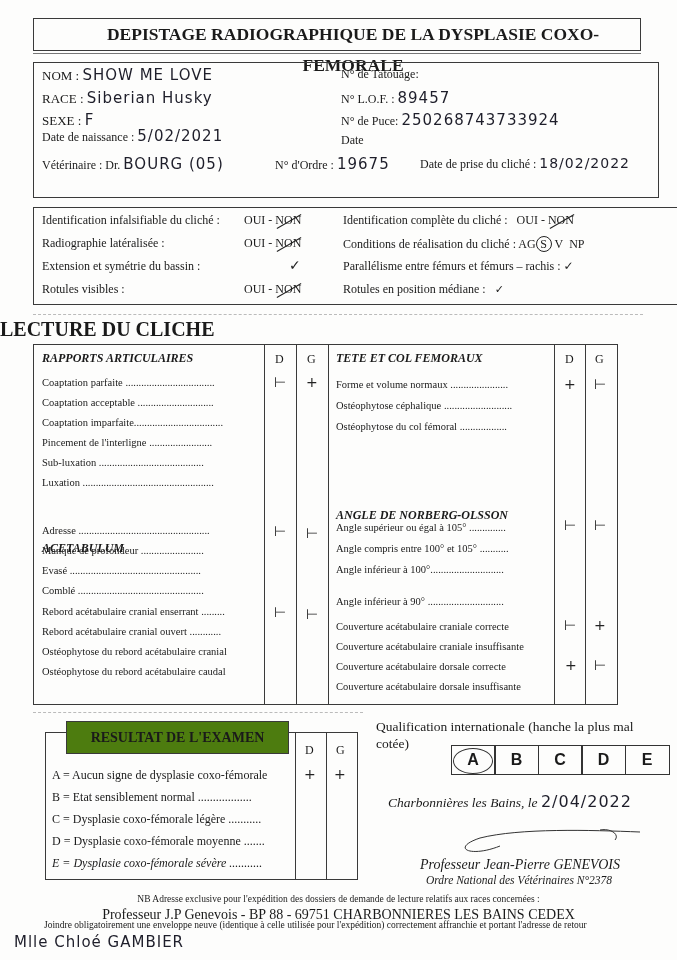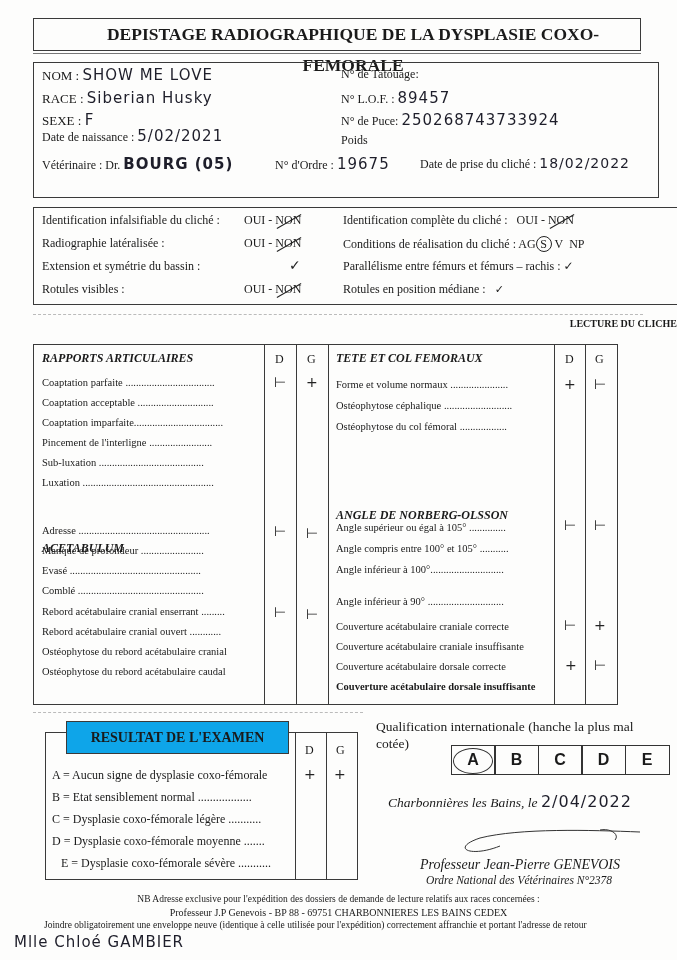--- a/index.html
+++ b/index.html
@@ -39,21 +39,21 @@
   <div class="abs lbl" style="left:8px; top:48px;">
     <span>SEXE :</span>
     <span class="hand" style="font-size:15px;">F</span>
   </div>
   <div class="abs sm" style="left:8px; top:64px;">
     <span>Date de naissance :</span>
     <span class="hand" style="font-size:15px;">5/02/2021</span>
   </div>
   <div class="abs sm" style="left:8px; top:92px;">
     <span>Vétérinaire : Dr.</span>
-    <span class="hand" style="font-size:15px;font-weight:bold;">BOURG (05)</span>
+    <span class="hand" style="font-size:15px;">BOURG (05)</span>
   </div>
   <div class="abs sm" style="left:241px; top:92px;">
     <span>N° d'Ordre :</span>
     <span class="hand" style="font-size:15px;">19675</span>
   </div>
   <div class="abs sm" style="left:386px; top:92px;">
     <span>Date de prise du cliché :</span>
     <span class="hand" style="font-size:14px;">18/02/2022</span>
   </div>
   <div class="abs sm" style="left:307px; top:4px;">
@@ -62,21 +62,21 @@
   </div>
   <div class="abs sm" style="left:307px; top:26px;">
     <span>N° L.O.F. :</span>
     <span class="hand" style="font-size:15px;">89457</span>
   </div>
   <div class="abs sm" style="left:307px; top:48px;">
     <span>N° de Puce:</span>
     <span class="hand" style="font-size:15px;">250268743733924</span>
   </div>
   <div class="abs sm" style="left:307px; top:70px;">
-    <span>Poids</span>
+    <span>Date</span>
     <span class="hand"></span>
   </div>
 </div>
 
 <div class="box" style="left:33px; top:207px; width:658px; height:98px;">
   <div class="abs sm" style="left:8px; top:5px;">Identification infalsifiable du cliché :</div>
   <div class="abs sm" style="left:210px; top:5px;">
     <span>OUI</span> <span>-</span> <span class="strike">NON</span>
   </div>
   <div class="abs sm" style="left:8px; top:28px;">Radiographie latéralisée :</div>
@@ -105,21 +105,21 @@
     <span class="mark" style="font-size:12px;">✓</span>
   </div>
   <div class="abs sm" style="left:309px; top:74px;">
     <span>Rotules en position médiane :</span>
     &nbsp;&nbsp;<span class="mark" style="font-size:11px;">✓</span>
   </div>
 </div>
 
 <div class="abs" style="left:33px; top:314px; width:610px; border-top:1px dashed #bbb;"></div>
 
-<div class="abs" style="left:0; width:677px; top:318px; text-align:right; font-weight:bold; font-size:10px;">LECTURE DU CLICHE</div>
+<div class="abs" style="left:0; width:677px; top:318px; text-align:left; font-weight:bold; font-size:20px;">LECTURE DU CLICHE</div>
 
 <div class="box" style="left:33px; top:344px; width:585px; height:361px;">
   <div class="vline" style="left:230px; top:0; height:359px;"></div>
   <div class="vline" style="left:262px; top:0; height:359px;"></div>
   <div class="vline" style="left:294px; top:0; height:359px;"></div>
   <div class="vline" style="left:520px; top:0; height:359px;"></div>
   <div class="vline" style="left:551px; top:0; height:359px;"></div>
 
   <div class="abs sect" style="left:8px; top:6px;">RAPPORTS ARTICULAIRES</div>
   <div class="abs sm" style="left:241px; top:7px;">D</div>
@@ -166,39 +166,39 @@
   <div class="abs xs" style="left:302px; top:219px;font-family:Liberation Serif, serif;">Angle inférieur à 100°............................</div>
   <div class="abs xs" style="left:302px; top:240px;margin-top:11px;">Angle inférieur à 90° .............................</div>
 
   <div class="abs xs" style="left:302px; top:276px;">Couverture acétabulaire craniale correcte</div>
   <div class="abs mark" style="left:530px; top:272px;">⊢</div>
   <div class="abs mark" style="left:560px; top:272px;">+</div>
   <div class="abs xs" style="left:302px; top:296px;">Couverture acétabulaire craniale insuffisante</div>
   <div class="abs xs" style="left:302px; top:316px;">Couverture acétabulaire dorsale correcte</div>
   <div class="abs mark" style="left:531px; top:312px;">+</div>
   <div class="abs mark" style="left:560px; top:312px;">⊢</div>
-  <div class="abs xs" style="left:302px; top:336px;font-weight:bold;">Couverture acétabulaire dorsale insuffisante</div>
+  <div class="abs xs" style="left:302px; top:336px;">Couverture acétabulaire dorsale insuffisante</div>
 </div>
 
 <div class="abs" style="left:33px; top:712px; width:330px; border-top:1px dashed #bbb;"></div>
 
 <div class="box" style="left:45px; top:732px; width:313px; height:148px;">
   <div class="vline" style="left:249px; top:0; height:146px;"></div>
   <div class="vline" style="left:280px; top:0; height:146px;"></div>
   <div class="abs sm" style="left:259px; top:10px;">D</div>
   <div class="abs sm" style="left:290px; top:10px;">G</div>
   <div class="abs sm" style="left:6px; top:35px;">A = Aucun signe de dysplasie coxo-fémorale</div>
   <div class="abs mark" style="left:258px; top:33px;">+</div>
   <div class="abs mark" style="left:288px; top:33px;">+</div>
   <div class="abs sm" style="left:6px; top:57px;">B = Etat sensiblement normal ..................</div>
   <div class="abs sm" style="left:6px; top:79px;">C = Dysplasie coxo-fémorale légère ...........</div>
   <div class="abs sm" style="left:6px; top:101px;">D = Dysplasie coxo-fémorale moyenne .......</div>
-  <div class="abs sm" style="left:15px; top:123px;">E = Dysplasie coxo-fémorale sévère ...........</div>
-</div>
-<div class="box" style="left:66px; top:721px; width:223px; height:33px; background:#0ea5e9; text-align:center; line-height:31px; font-weight:bold; font-size:14px;">RESULTAT DE L'EXAMEN</div>
+  <div class="abs sm" style="left:6px; top:123px;font-style:italic;">E = Dysplasie coxo-fémorale sévère ...........</div>
+</div>
+<div class="box" style="left:66px; top:721px; width:223px; height:33px; background:#4d7c0f; text-align:center; line-height:31px; font-weight:bold; font-size:14px;">RESULTAT DE L'EXAMEN</div>
 
 <div class="abs" style="left:376px; top:718px; width:290px; font-size:13.5px; line-height:17px;">Qualification internationale (hanche la plus mal cotée)</div>
 <div class="abs" style="left:452px; top:745px; display:flex;">
   <span class="grade circled">A</span>
   <span class="grade">B</span>
   <span class="grade">C</span>
   <span class="grade">D</span>
   <span class="grade">E</span>
 </div>
 
@@ -206,15 +206,15 @@
   <span class="italic">Charbonnières les Bains, le</span>
   <span class="hand" style="font-size:16px;">2/04/2022</span>
 </div>
 <svg class="abs" style="left:440px; top:828px;" width="210" height="30">
   <path d="M60 18 C 30 30, 10 20, 40 10 C 80 0, 150 2, 200 4 M160 2 C170 0, 180 6, 175 12" fill="none" stroke="#333" stroke-width="1"></path>
 </svg>
 <div class="abs italic" style="left:420px; top:857px; font-size:14px;">Professeur Jean-Pierre GENEVOIS</div>
 <div class="abs italic" style="left:426px; top:874px; font-size:11.5px;">Ordre National des Vétérinaires N°2378</div>
 
 <div class="abs" style="left:0; width:677px; top:894px; text-align:center; font-size:9.5px;">NB Adresse exclusive pour l'expédition des dossiers de demande de lecture relatifs aux races concernées :</div>
-<div class="abs" style="left:0; width:677px; top:907px; text-align:center; font-size:10px;">Professeur J.P Genevois - BP 88 - 69751 CHARBONNIERES LES BAINS CEDEX</div>
+<div class="abs" style="left:0; width:677px; top:907px; text-align:center; font-size:14px;">Professeur J.P Genevois - BP 88 - 69751 CHARBONNIERES LES BAINS CEDEX</div>
 <div class="abs" style="left:44px; top:920px; font-size:9.5px; white-space:nowrap;">Joindre obligatoirement une enveloppe neuve (identique à celle utilisée pour l'expédition) correctement affranchie et portant l'adresse de retour</div>
 <div class="abs hand" style="left:14px; top:933px; font-size:15px;">Mlle Chloé GAMBIER</div>
 
 </body></html>

